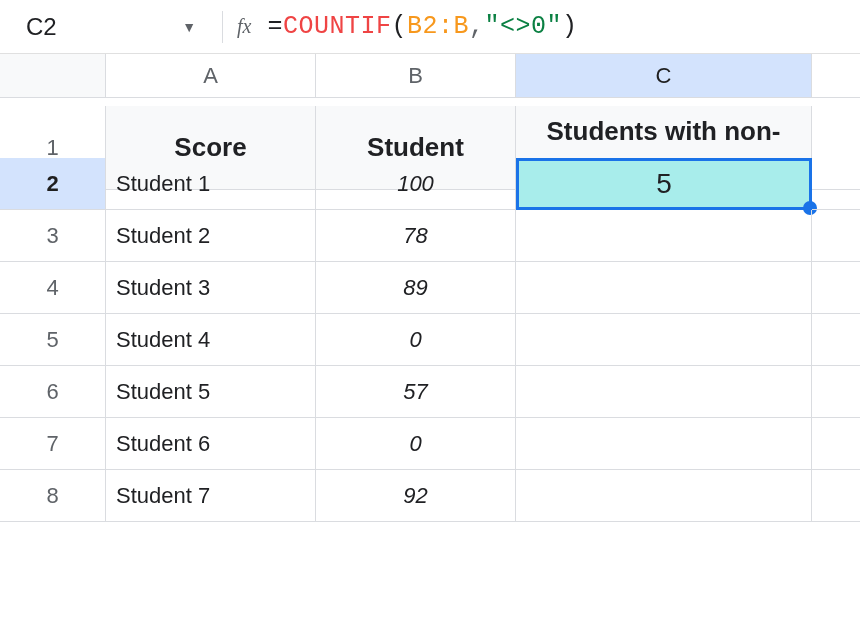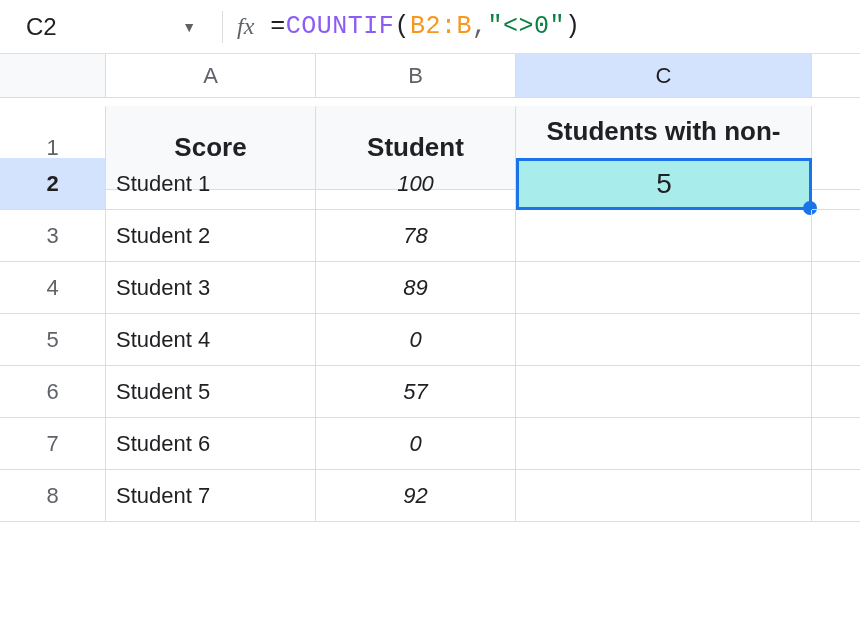--- a/index.html
+++ b/index.html
@@ -38,32 +38,32 @@
     .divider {
       width: 1px;
       height: 32px;
       background: #dadce0;
       margin: 0 14px;
     }
     .fx-label {
       font-style: italic;
       font-family: Georgia, serif;
       color: #5f6368;
-      font-size: 24px;
+      font-size: 20px;
       margin-right: 16px;
     }
     .formula-text {
       font-family: "Consolas", "Courier New", monospace;
       font-size: 25px;
       display: flex;
       align-items: center;
       letter-spacing: 0.5px;
     }
     .fn-eq { color: #202124; }
-    .fn-name { color: #8b5cf6; }
+    .fn-name { color: #ef4444; }
     .fn-paren { color: #202124; }
     .fn-range { color: #F7981D; }
     .fn-comma { color: #5f6368; }
     .fn-string { color: #0B8043; }
     
     .grid {
       display: grid;
       grid-template-columns: 106px 210px 200px 296px 48px;
       grid-auto-rows: 52px;
     }

